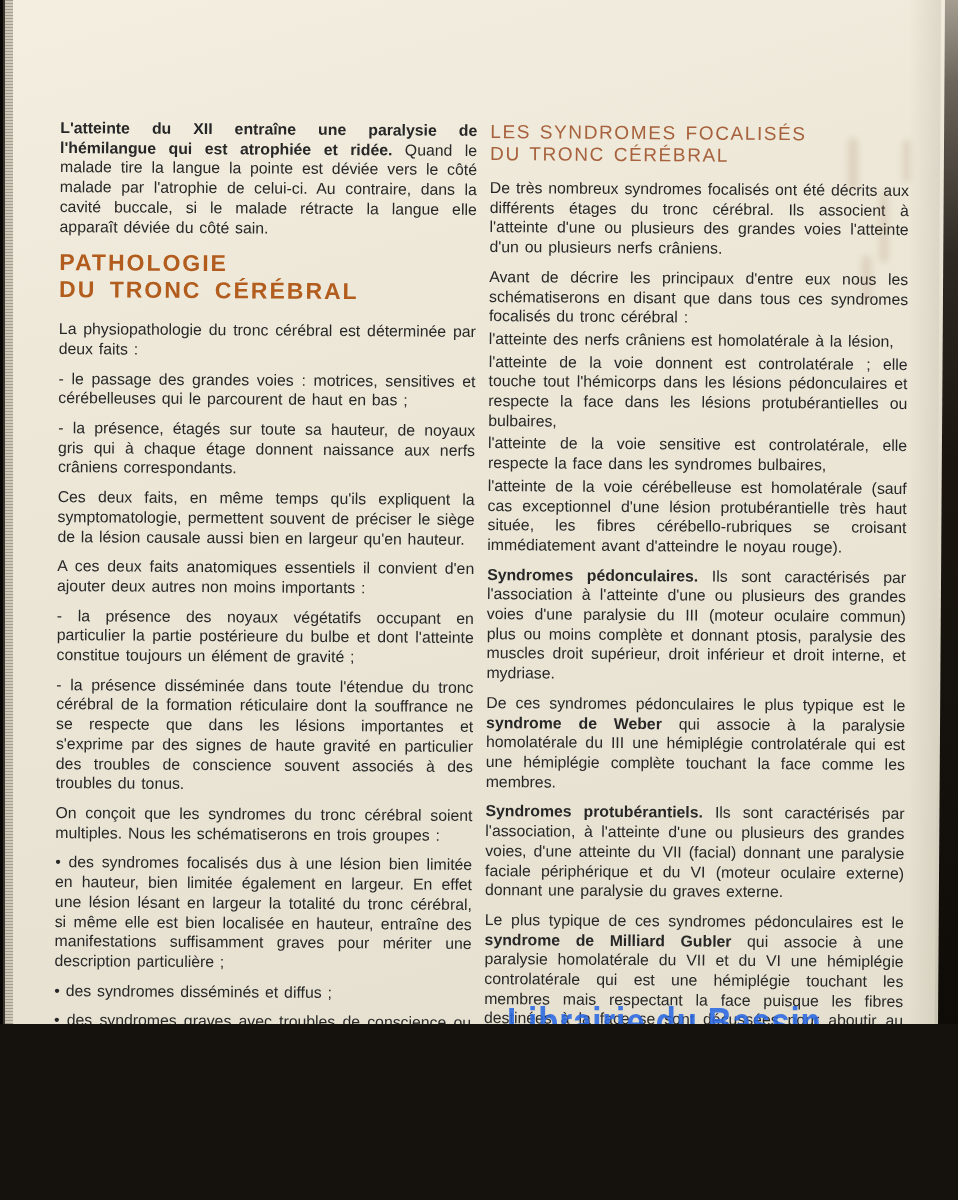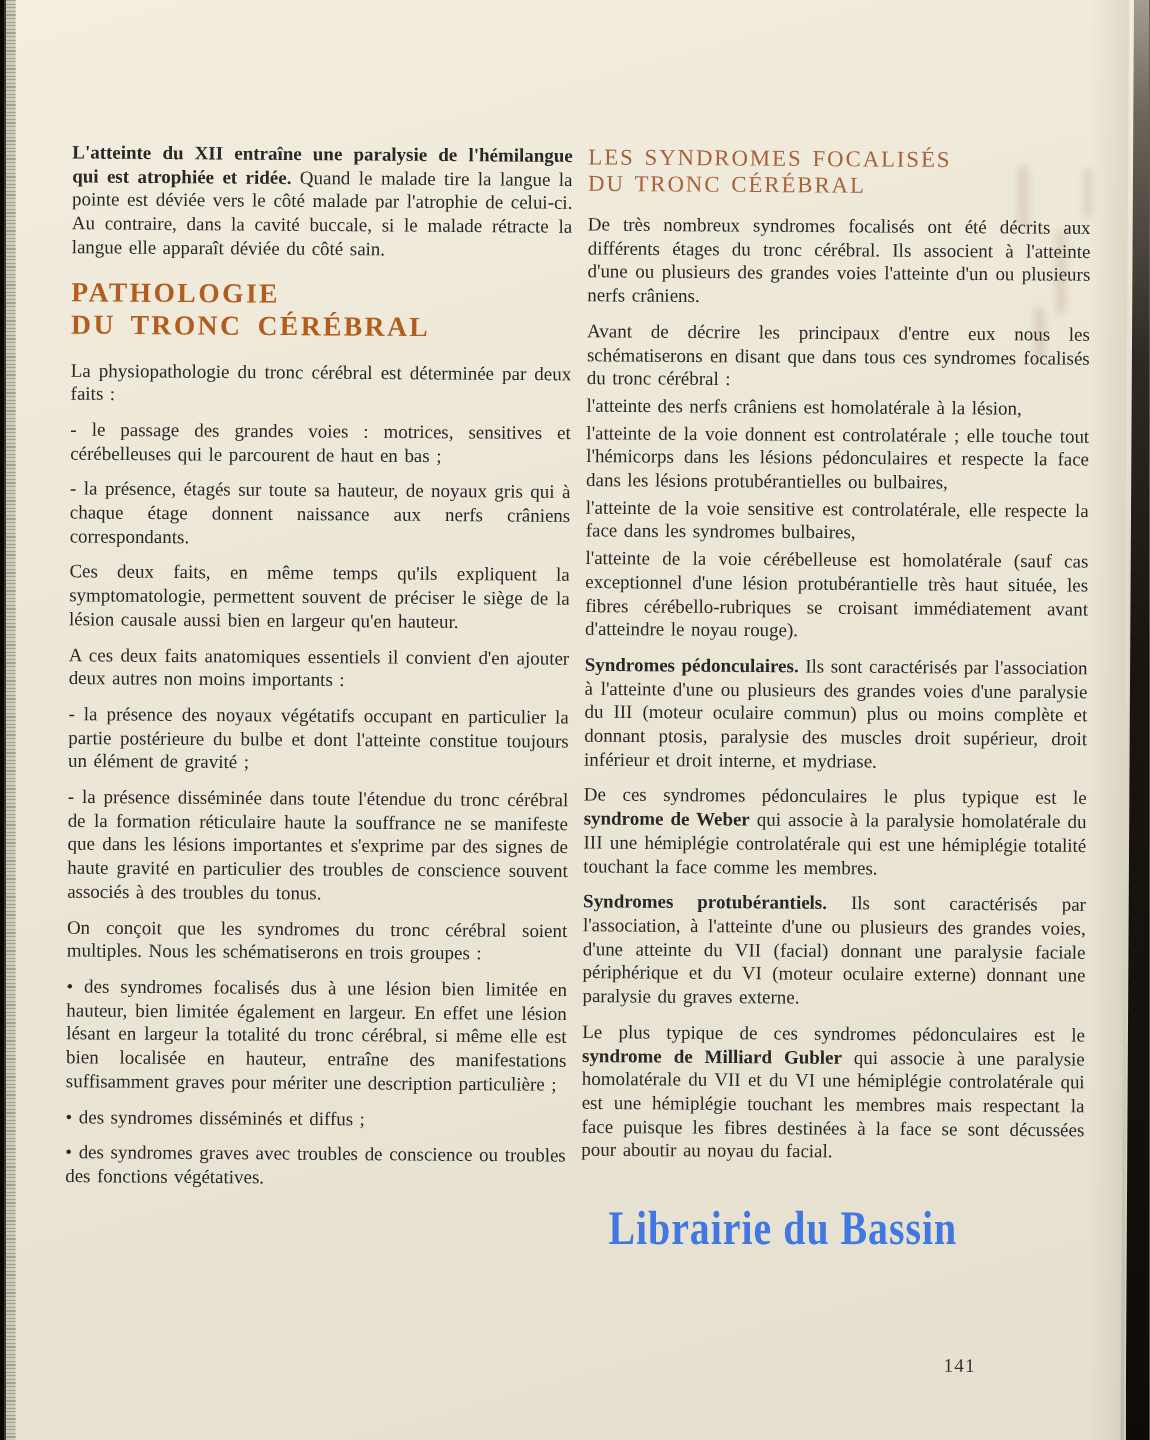--- a/index.html
+++ b/index.html
@@ -1,18 +1,18 @@
 <!DOCTYPE html>
 <html><head>
 <meta charset="utf-8">
 <style>
   html,body{margin:0;padding:0;background:#15120d;}
-  .scan{position:relative;width:958px;height:1200px;overflow:hidden;
+  .scan{position:relative;width:958px;height:1024px;overflow:hidden;
         background:linear-gradient(165deg,#f3eedf 0%,#ece7d7 35%,#e8e3d3 70%,#e4dfce 100%);
-        font-family:Liberation Serif, serif;}
+        font-family:Liberation Sans, sans-serif;}
   
   .content{position:absolute;inset:0;transform:rotate(0.4deg);transform-origin:480px 600px;}
   .col{position:absolute;color:#262626;}
   .col-left{left:57px;top:121px;width:417px;}
   .col-right{left:487px;top:121px;width:419px;}
   .para{font-size:15.8px;line-height:19.7px;text-align:justify;margin:0 0 10px 0;
         word-spacing:1.5px;color:#272727;}
   .para:last-child{margin-bottom:0;}
   .p-tight{margin-bottom:3px;}
   .p-loose{margin-top:9px;}
@@ -60,39 +60,39 @@
         <div class="heading primary">
           <div class="heading-line">PATHOLOGIE</div>
           <div class="heading-line">DU TRONC CÉRÉBRAL</div>
         </div>
         <p class="para p-normal"><span class="seg">La physiopathologie du tronc cérébral est déterminée par deux faits :</span></p>
         <p class="para p-normal"><span class="seg">- le passage des grandes voies : motrices, sensitives et cérébelleuses qui le parcourent de haut en bas ;</span></p>
         <p class="para p-normal"><span class="seg">- la présence, étagés sur toute sa hauteur, de noyaux gris qui à chaque étage donnent naissance aux nerfs crâniens correspondants.</span></p>
         <p class="para p-normal"><span class="seg">Ces deux faits, en même temps qu'ils expliquent la symptomatologie, permettent souvent de préciser le siège de la lésion causale aussi bien en largeur qu'en hauteur.</span></p>
         <p class="para p-normal"><span class="seg">A ces deux faits anatomiques essentiels il convient d'en ajouter deux autres non moins importants :</span></p>
         <p class="para p-normal"><span class="seg">- la présence des noyaux végétatifs occupant en particulier la partie postérieure du bulbe et dont l'atteinte constitue toujours un élément de gravité ;</span></p>
-        <p class="para p-normal"><span class="seg">- la présence disséminée dans toute l'étendue du tronc cérébral de la formation réticulaire haute la souffrance ne se manifeste que dans les lésions importantes et s'exprime par des signes de haute gravité en particulier des troubles de conscience souvent associés à des troubles du tonus.</span></p>
+        <p class="para p-normal"><span class="seg">- la présence disséminée dans toute l'étendue du tronc cérébral de la formation réticulaire dont la souffrance ne se respecte que dans les lésions importantes et s'exprime par des signes de haute gravité en particulier des troubles de conscience souvent associés à des troubles du tonus.</span></p>
         <p class="para p-normal"><span class="seg">On conçoit que les syndromes du tronc cérébral soient multiples. Nous les schématiserons en trois groupes :</span></p>
         <p class="para p-normal"><span class="seg">• des syndromes focalisés dus à une lésion bien limitée en hauteur, bien limitée également en largeur. En effet une lésion lésant en largeur la totalité du tronc cérébral, si même elle est bien localisée en hauteur, entraîne des manifestations suffisamment graves pour mériter une description particulière ;</span></p>
         <p class="para p-normal"><span class="seg">• des syndromes disséminés et diffus ;</span></p>
         <p class="para p-normal"><span class="seg">• des syndromes graves avec troubles de conscience ou troubles des fonctions végétatives.</span></p>
       </div>
     <div class="col col-right">
         <div class="heading secondary">
           <div class="heading-line">LES SYNDROMES FOCALISÉS</div>
           <div class="heading-line">DU TRONC CÉRÉBRAL</div>
         </div>
         <p class="para p-normal"><span class="seg">De très nombreux syndromes focalisés ont été décrits aux différents étages du tronc cérébral. Ils associent à l'atteinte d'une ou plusieurs des grandes voies l'atteinte d'un ou plusieurs nerfs crâniens.</span></p>
         <p class="para p-tight"><span class="seg">Avant de décrire les principaux d'entre eux nous les schématiserons en disant que dans tous ces syndromes focalisés du tronc cérébral :</span></p>
         <p class="para p-tight"><span class="seg">l'atteinte des nerfs crâniens est homolatérale à la lésion,</span></p>
         <p class="para p-tight"><span class="seg">l'atteinte de la voie donnent est controlatérale ; elle touche tout l'hémicorps dans les lésions pédonculaires et respecte la face dans les lésions protubérantielles ou bulbaires,</span></p>
         <p class="para p-tight"><span class="seg">l'atteinte de la voie sensitive est controlatérale, elle respecte la face dans les syndromes bulbaires,</span></p>
         <p class="para p-normal"><span class="seg">l'atteinte de la voie cérébelleuse est homolatérale (sauf cas exceptionnel d'une lésion protubérantielle très haut située, les fibres cérébello-rubriques se croisant immédiatement avant d'atteindre le noyau rouge).</span></p>
         <p class="para p-loose"><span class="seg bold">Syndromes pédonculaires.</span><span class="seg"> Ils sont caractérisés par l'association à l'atteinte d'une ou plusieurs des grandes voies d'une paralysie du III (moteur oculaire commun) plus ou moins complète et donnant ptosis, paralysie des muscles droit supérieur, droit inférieur et droit interne, et mydriase.</span></p>
-        <p class="para p-normal"><span class="seg">De ces syndromes pédonculaires le plus typique est le </span><span class="seg bold">syndrome de Weber</span><span class="seg"> qui associe à la paralysie homolatérale du III une hémiplégie controlatérale qui est une hémiplégie totalité touchant la face comme les membres.</span></p>
+        <p class="para p-normal"><span class="seg">De ces syndromes pédonculaires le plus typique est le </span><span class="seg bold">syndrome de Weber</span><span class="seg"> qui associe à la paralysie homolatérale du III une hémiplégie controlatérale qui est une hémiplégie complète touchant la face comme les membres.</span></p>
         <p class="para p-loose"><span class="seg bold">Syndromes protubérantiels.</span><span class="seg"> Ils sont caractérisés par l'association, à l'atteinte d'une ou plusieurs des grandes voies, d'une atteinte du VII (facial) donnant une paralysie faciale périphérique et du VI (moteur oculaire externe) donnant une paralysie du graves externe.</span></p>
         <p class="para p-normal"><span class="seg">Le plus typique de ces syndromes pédonculaires est le </span><span class="seg bold">syndrome de Milliard Gubler</span><span class="seg"> qui associe à une paralysie homolatérale du VII et du VI une hémiplégie controlatérale qui est une hémiplégie touchant les membres mais respectant la face puisque les fibres destinées à la face se sont décussées pour aboutir au noyau du facial.</span></p>
       </div>
     <div class="page-number">141</div>
   </div>
 
   <div class="ghost g1"></div>
   <div class="ghost g2"></div>
   <div class="ghost g3"></div>
   <div class="ghost g4"></div>

